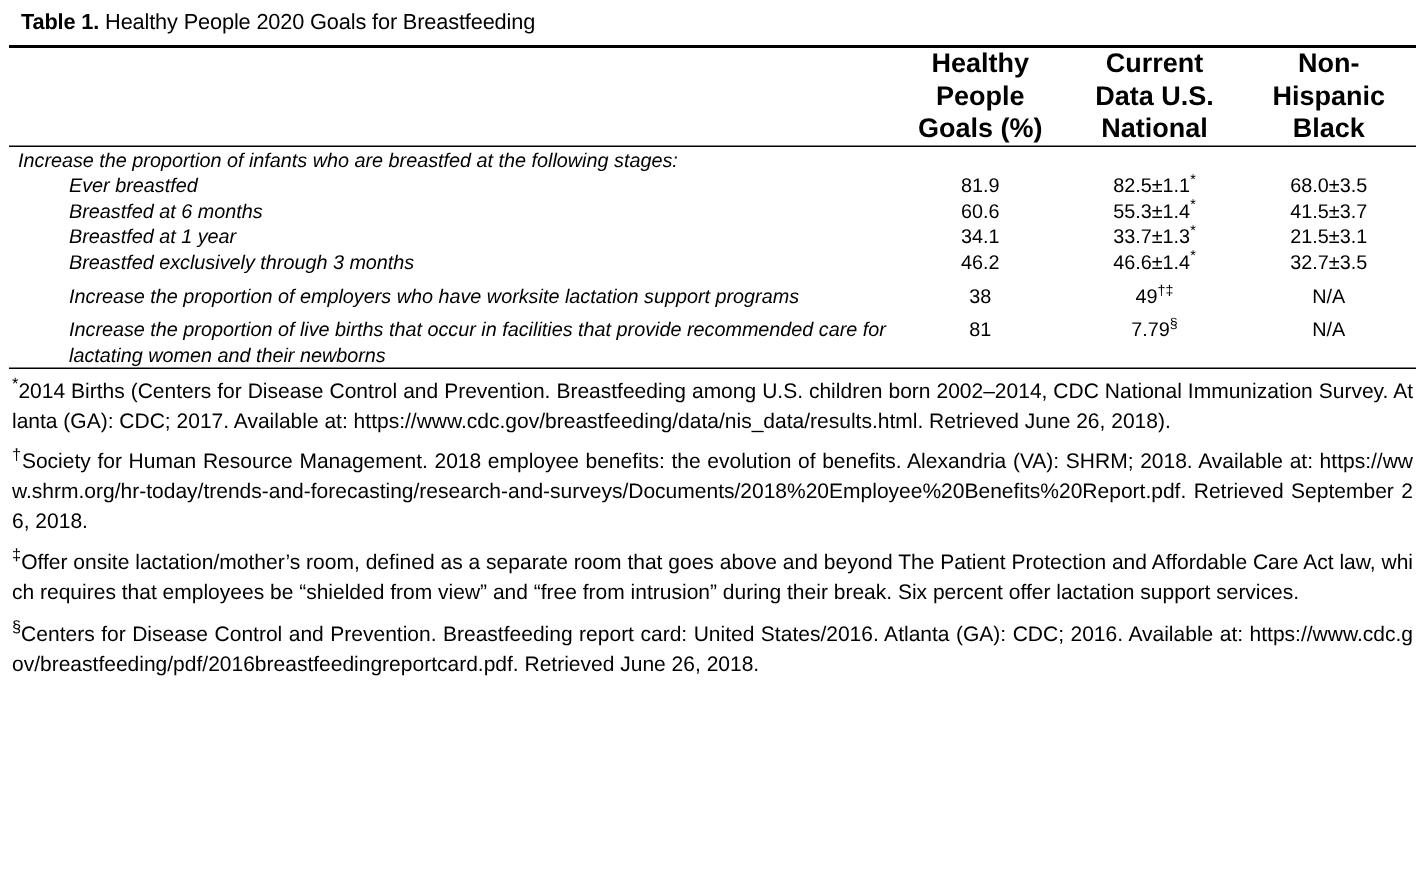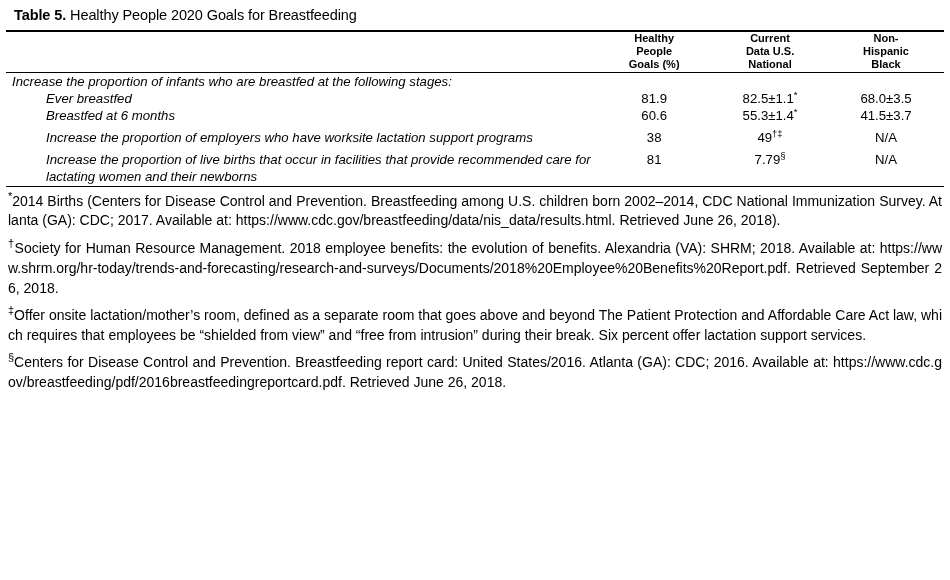--- a/index.html
+++ b/index.html
@@ -37,21 +37,21 @@
     border-collapse: collapse;
     font-size: 13.2px;
   }
   table.tbl td, table.tbl th { padding: 0; vertical-align: top; }
 
   .col-desc { width: 598px; }
   .col-num  { width: 117px; }
 
   thead th {
     font-weight: bold;
-    font-size: 11px;
+    font-size: 18px;
     text-align: center;
     line-height: 1.2;
     padding: 5px 2px 5px 2px;
     vertical-align: bottom;
   }
   thead th.col-desc { padding: 0; }
 
   .hdr-rule td { padding: 0; }
   .hdr-rule .bar { border-top: 1.3px solid #000; height: 0; }
 
@@ -78,21 +78,21 @@
   .fn:last-child { margin-bottom: 0; }
   .fn sup { font-size: 0.78em; }
   .nowrapurl { word-break: break-all; }
 </style>
 </head>
 <body>
 
 <div id="page">
 
   <div class="title-row">
-    <span class="title-label">Table 5.</span>
+    <span class="title-label">Table 1.</span>
     <span class="title-text">Healthy People 2020 Goals for Breastfeeding</span>
   </div>
 
   <div class="rule-thick"></div>
 
   <table class="tbl">
     <colgroup>
       <col class="col-desc">
         <col class="col-num">
         <col class="col-num">
@@ -135,20 +135,32 @@
           <td class="num">81.9</td>
           <td class="num">82.5±1.1<sup>*</sup></td>
           <td class="num">68.0±3.5</td>
         </tr>
         <tr>
           <td class="desc ind">Breastfed at 6 months</td>
           <td class="num">60.6</td>
           <td class="num">55.3±1.4<sup>*</sup></td>
           <td class="num">41.5±3.7</td>
         </tr>
+        <tr>
+          <td class="desc ind">Breastfed at 1 year</td>
+          <td class="num">34.1</td>
+          <td class="num">33.7±1.3<sup>*</sup></td>
+          <td class="num">21.5±3.1</td>
+        </tr>
+        <tr>
+          <td class="desc ind">Breastfed exclusively through 3 months</td>
+          <td class="num">46.2</td>
+          <td class="num">46.6±1.4<sup>*</sup></td>
+          <td class="num">32.7±3.5</td>
+        </tr>
         <tr class="spaced">
           <td class="desc ind">Increase the proportion of employers who have worksite lactation support programs</td>
           <td class="num">38</td>
           <td class="num">49<sup>†‡</sup></td>
           <td class="num">N/A</td>
         </tr>
         <tr class="spaced">
           <td class="desc ind">Increase the proportion of live births that occur in facilities that provide recommended care for lactating women and their newborns</td>
           <td class="num">81</td>
           <td class="num">7.79<sup>§</sup></td>

